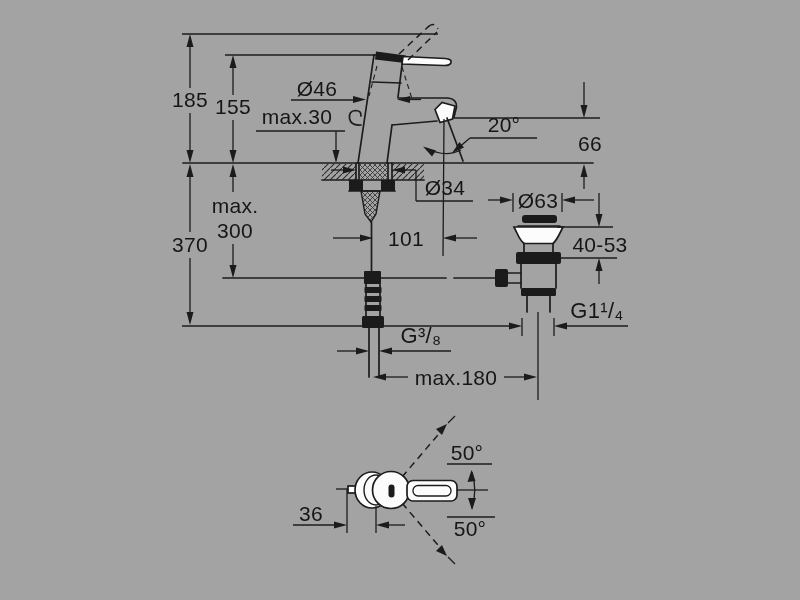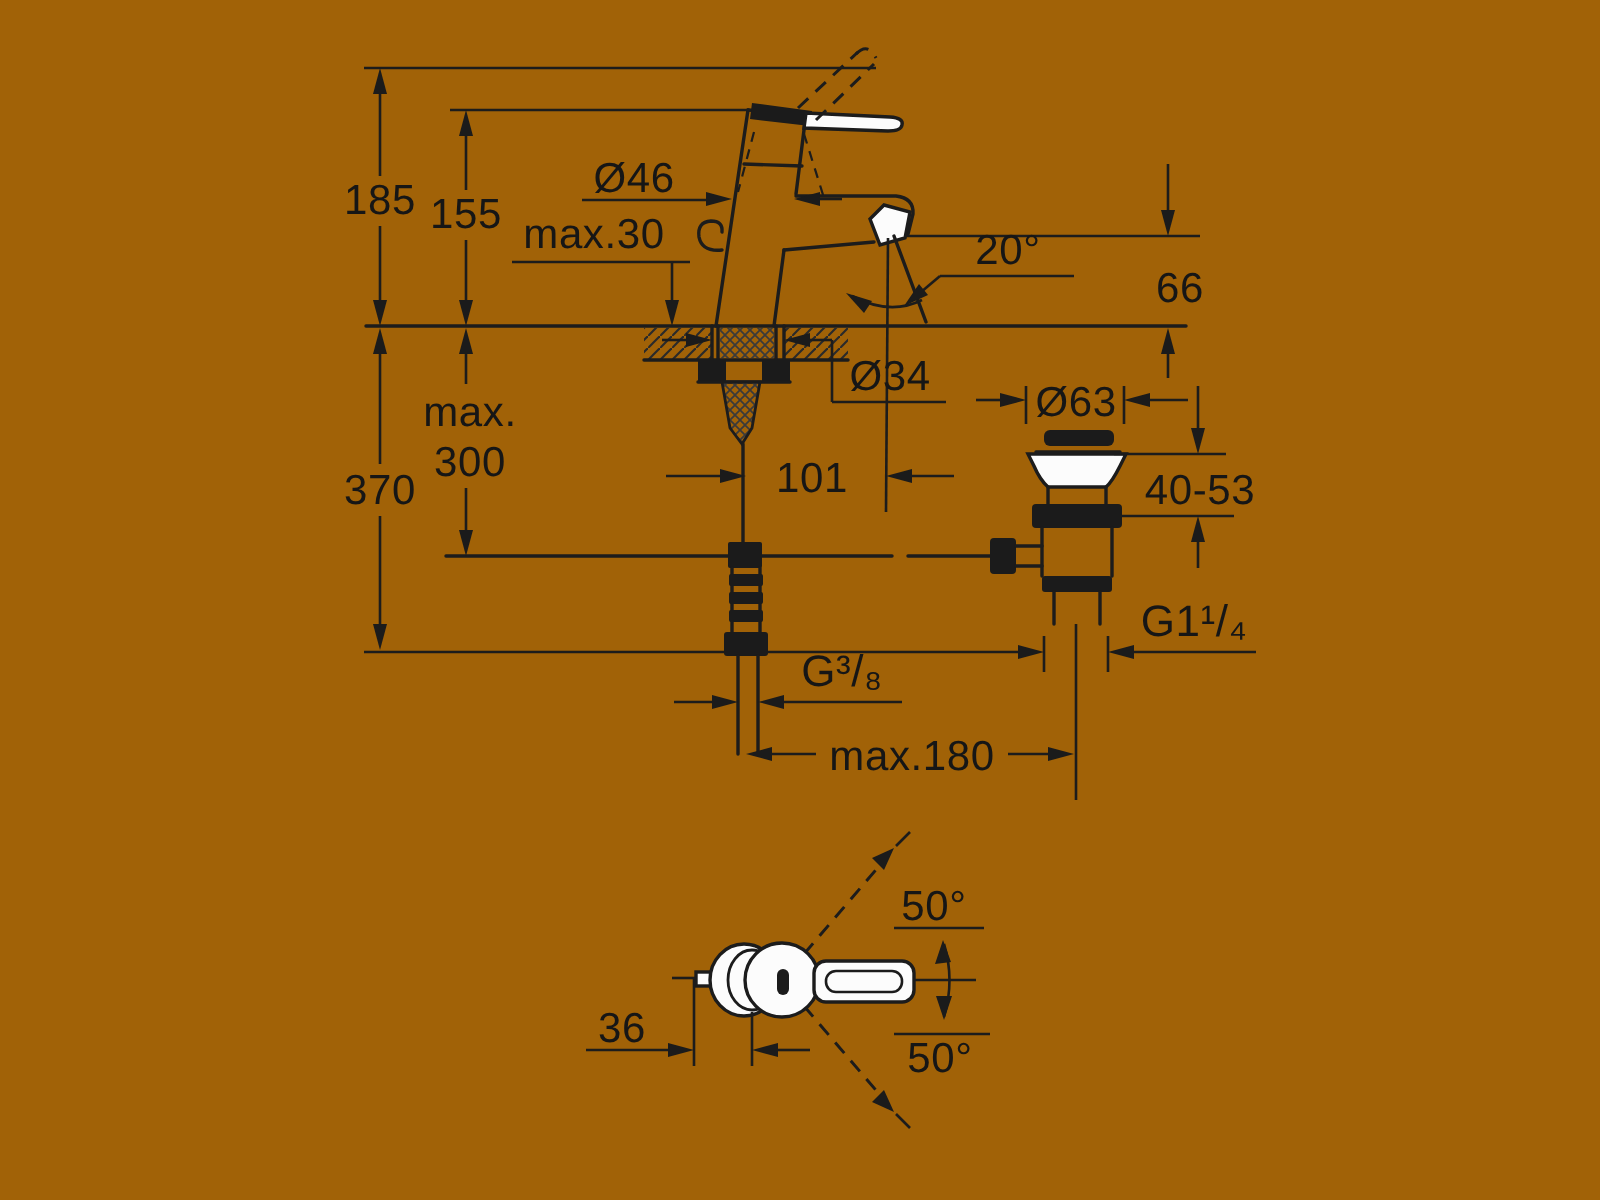--- a/index.html
+++ b/index.html
@@ -1,16 +1,16 @@
 <!DOCTYPE html>
 <html><head>
 <meta charset="utf-8">
 <style>
   html,body{margin:0;padding:0;background:#ffffff;}
-  .stage{width:800px;height:600px;background:#a16207;position:relative;overflow:hidden;}
+  .stage{width:800px;height:600px;background:#a3a3a3;position:relative;overflow:hidden;}
   svg{display:block;}
   text{font-family:"Liberation Sans","DejaVu Sans",sans-serif;font-size:21px;fill:#161616;letter-spacing:0.3px;}
   .thread{font-size:22px;}
   .oline{stroke:#1c1c1c;stroke-width:1.7;fill:none;stroke-linecap:round;}
   .dline{stroke:#1c1c1c;stroke-width:1.3;fill:none;stroke-linecap:butt;}
   .dash{stroke:#1c1c1c;stroke-width:1.5;fill:none;stroke-dasharray:7 5;}
   .idash{stroke:#1c1c1c;stroke-width:1.1;fill:none;stroke-dasharray:5 4;}
   .blk{fill:#1b1b1b;stroke:none;}
   .wfill{fill:#fcfcfc;stroke:#1c1c1c;stroke-width:1.7;}
   .arr{fill:#1b1b1b;stroke:none;}

